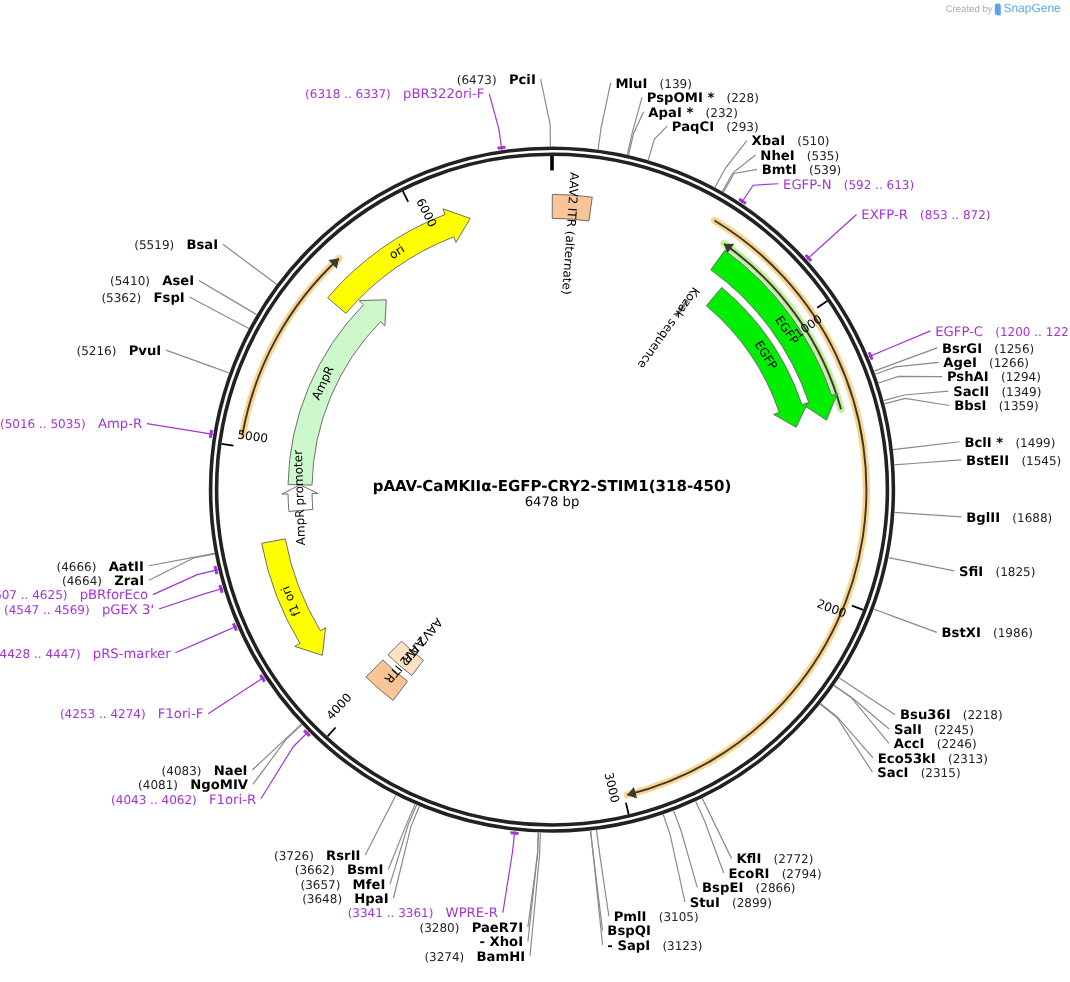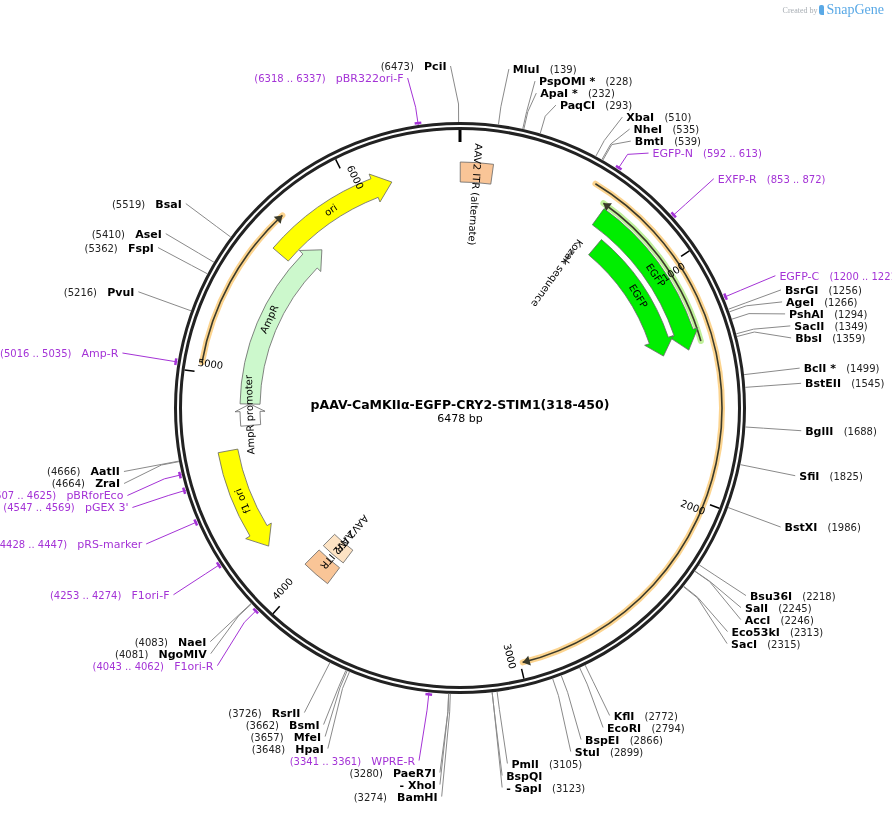--- a/index.html
+++ b/index.html
@@ -1,21 +1,21 @@
 <!DOCTYPE html>
 <html><head>
 <meta charset="utf-8">
 <style>
   html, body { margin: 0; padding: 0; background: #ffffff; }
   body { width: 892px; height: 818px; position: relative; overflow: hidden;
          font-family: "DejaVu Sans", sans-serif; }
   #map { position: absolute; left: 0; top: 0; }
   .credit { position: absolute; right: 8px; top: 2px; font-size: 8px; color: #a8aeb4;
-            font-family: Liberation Serif, serif; display: flex; align-items: center; gap: 2px; margin-left: 20px; }
-  .credit .brand { font-size: 14px; color: #5aa9e6; }
+            font-family: Liberation Sans, sans-serif; display: flex; align-items: center; gap: 2px; margin-left: 20px; }
+  .credit .brand { font-size: 10px; color: #5aa9e6; }
   .credit .logo { display: inline-block; width: 5px; height: 10px; background: #5aa9e6; border-radius: 2px 2px 0 3px; }
   .site-name { font-weight: bold; font-size: 11px; fill: #000; }
   .site-pos { font-size: 10px; fill: #222; }
   .primer-text { font-size: 11px; fill: #a433d6; }
   .primer-pos { font-size: 10px; fill: #a433d6; }
   .feat-label { font-size: 10px; fill: #000; }
   .tick-label { font-size: 10px; fill: #000; }
   .title { font-weight: bold; font-size: 12.5px; fill: #000; }
   .subtitle { font-size: 11px; fill: #000; }
 </style>

